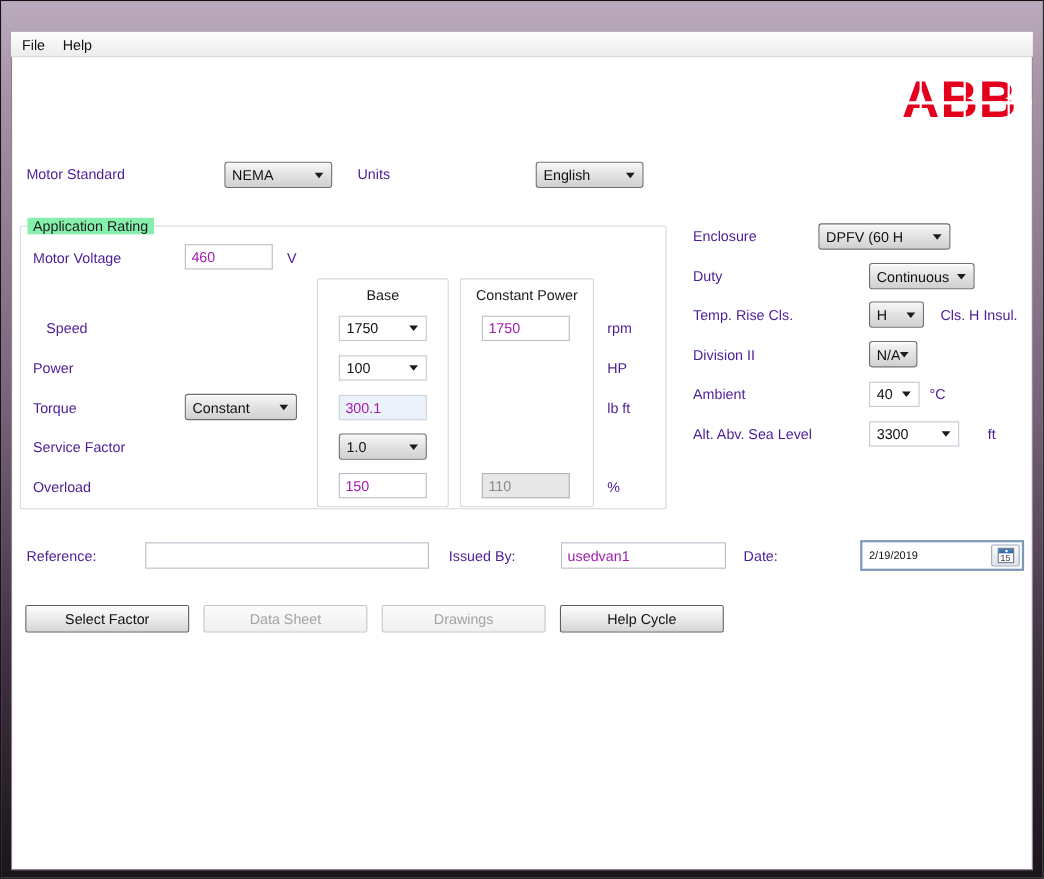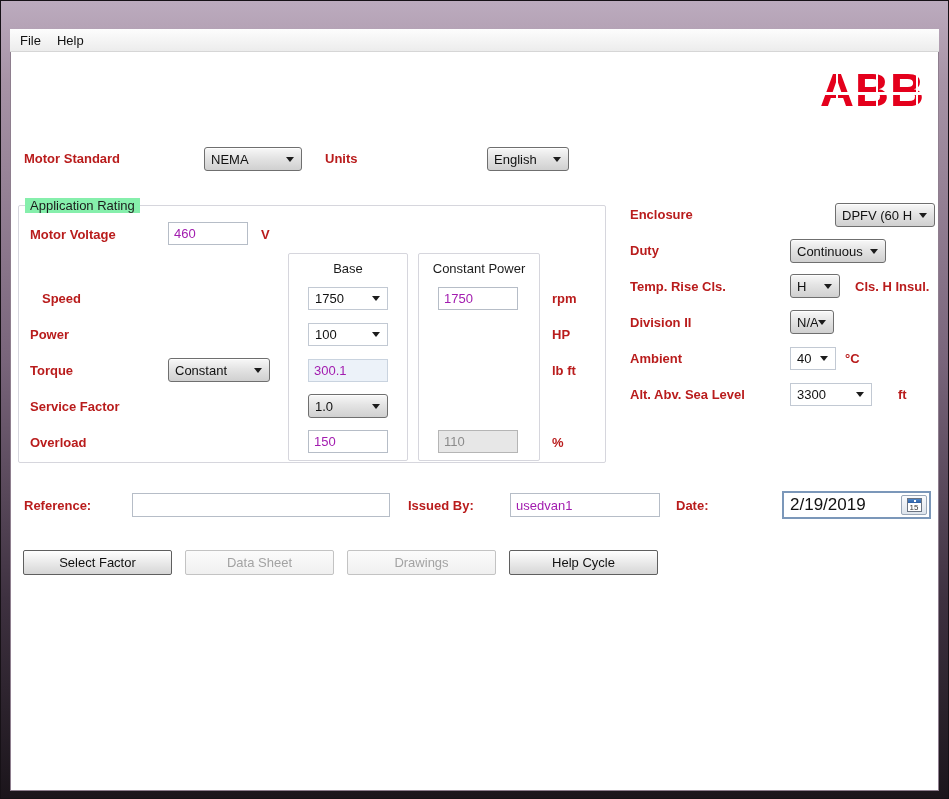--- a/index.html
+++ b/index.html
@@ -36,21 +36,21 @@
   .menu-item{font-size:13px;color:#111;padding:2px 8px;cursor:default;}
 
   
   .logo{position:absolute;left:820px;top:68px;width:120px;height:44px;}
   .logo-text{font-size:47px;font-weight:800;letter-spacing:1px;color:#e4001c;
              line-height:44px;font-family:"Liberation Sans",sans-serif;}
   .logo-hstripe{position:absolute;left:0;right:2px;top:24px;height:3px;background:#fff;}
   .logo-vstripe{position:absolute;top:0;bottom:0;width:2px;background:#fff;}
 
   
-  .lbl{position:absolute;font-size:13px;color:#b91c1c;white-space:nowrap;font-weight:bold;}
+  .lbl{position:absolute;font-size:13px;color:#4c1d95;white-space:nowrap;}
   .combo{position:absolute;height:24px;display:flex;align-items:center;box-sizing:border-box;cursor:default;}
   .combo .ct{flex:1;padding-left:6px;font-size:13px;color:#111;white-space:nowrap;overflow:hidden;}
   .combo .arr{width:0;height:0;border-left:4px solid transparent;border-right:4px solid transparent;
               border-top:5px solid #1c1c1c;margin-right:7px;flex:none;}
   .combo.gray{background:linear-gradient(#f8f8f8,#e4e4e4 45%,#d0d0d0);border:1px solid #6f6f6f;
               border-radius:3px;box-shadow:inset 0 1px 0 rgba(255,255,255,.85);}
   .combo.flat{background:#fff;border:1px solid #c2c9d3;height:23px;}
 
   .tb{position:absolute;box-sizing:border-box;height:23px;border:1px solid #b6bdc7;
       font-family:"Liberation Sans",sans-serif;font-size:13px;padding:0 5px;background:#fff;color:#a21caf;outline:none;}
@@ -62,21 +62,21 @@
   .colhead{width:100%;text-align:center;padding-top:7px;font-size:13px;color:#1b1b1b;}
 
   .btn{position:absolute;height:25px;box-sizing:border-box;border:1px solid #5f5f5f;border-radius:2px;
        background:linear-gradient(#ffffff,#ececec 45%,#d6d6d6);
        font-family:"Liberation Sans",sans-serif;font-size:13px;color:#111;cursor:default;}
   .btn.dis{border-color:#c3c3c3;background:linear-gradient(#fbfbfb,#f0f0f0);color:#a3a3a3;}
 
   
   .datepicker{position:absolute;left:782px;top:491px;width:149px;height:28px;box-sizing:border-box;
               border:2px solid #7b97b9;background:#fff;display:flex;align-items:center;}
-  .date-value{flex:1;font-size:17px;color:#111;padding-left:6px;}
+  .date-value{flex:1;font-size:10px;color:#111;padding-left:6px;}
   .cal-btn{width:26px;height:20px;margin-right:2px;border:1px solid #9aa7b8;border-radius:2px;
            background:linear-gradient(#fafbfd,#dde4ec);display:flex;align-items:center;justify-content:center;padding:0;}
   .cal-icon{width:15px;height:14px;box-sizing:border-box;border:1px solid #6b7482;background:#fff;position:relative;}
   .cal-icon .band{position:absolute;left:0;right:0;top:0;height:4px;background:linear-gradient(#4d86c8,#2f5fa3);}
   .cal-icon .band i{position:absolute;left:50%;top:1px;width:2px;height:2px;background:#fff;}
   .cal-icon .day{position:absolute;left:0;right:0;top:4px;bottom:0;font-size:8px;line-height:9px;
                  text-align:center;color:#333;}
 </style>
 </head>
 <body>
@@ -97,21 +97,21 @@
   <span class="logo-vstripe" style="left:56px"></span>
   <span class="logo-vstripe" style="left:96px"></span>
 </div>
 
 <span class="lbl" style="left:24px;top:151px">Motor Standard</span>
 <div class="combo gray" style="left:204px;top:147px;width:98px">
   <span class="ct">NEMA</span>
   <span class="arr"></span>
 </div>
 <span class="lbl" style="left:325px;top:151px">Units</span>
-<div class="combo gray" style="left:487px;top:147px;width:82px">
+<div class="combo gray" style="left:487px;top:147px;width:98px">
   <span class="ct">English</span>
   <span class="arr"></span>
 </div>
 
 <div class="gbox" style="left:18px;top:205px;width:588px;height:258px"></div>
 <span class="legend" style="left:25px;top:198px">Application Rating</span>
 
 <span class="lbl" style="left:30px;top:227px">Motor Voltage</span>
 <input class="tb" style="left: 168px; top: 222px; width: 80px;" value="460">
 <span class="lbl" style="left:261px;top:227px">V</span>
@@ -151,21 +151,21 @@
   <span class="ct">1.0</span>
   <span class="arr"></span>
 </div>
 
 <span class="lbl" style="left:30px;top:435px">Overload</span>
 <input class="tb" style="left: 308px; top: 430px; width: 80px;" value="150">
 <input class="tb dis" disabled="" style="left: 438px; top: 430px; width: 80px;" value="110">
 <span class="lbl" style="left:552px;top:435px">%</span>
 
 <span class="lbl" style="left:630px;top:207px">Enclosure</span>
-<div class="combo gray" style="left:835px;top:203px;width:100px">
+<div class="combo gray" style="left:744px;top:203px;width:120px">
   <span class="ct">DPFV (60 H</span>
   <span class="arr"></span>
 </div>
 
 <span class="lbl" style="left:630px;top:243px">Duty</span>
 <div class="combo gray" style="left:790px;top:239px;width:96px">
   <span class="ct">Continuous</span>
   <span class="arr"></span>
 </div>
 

